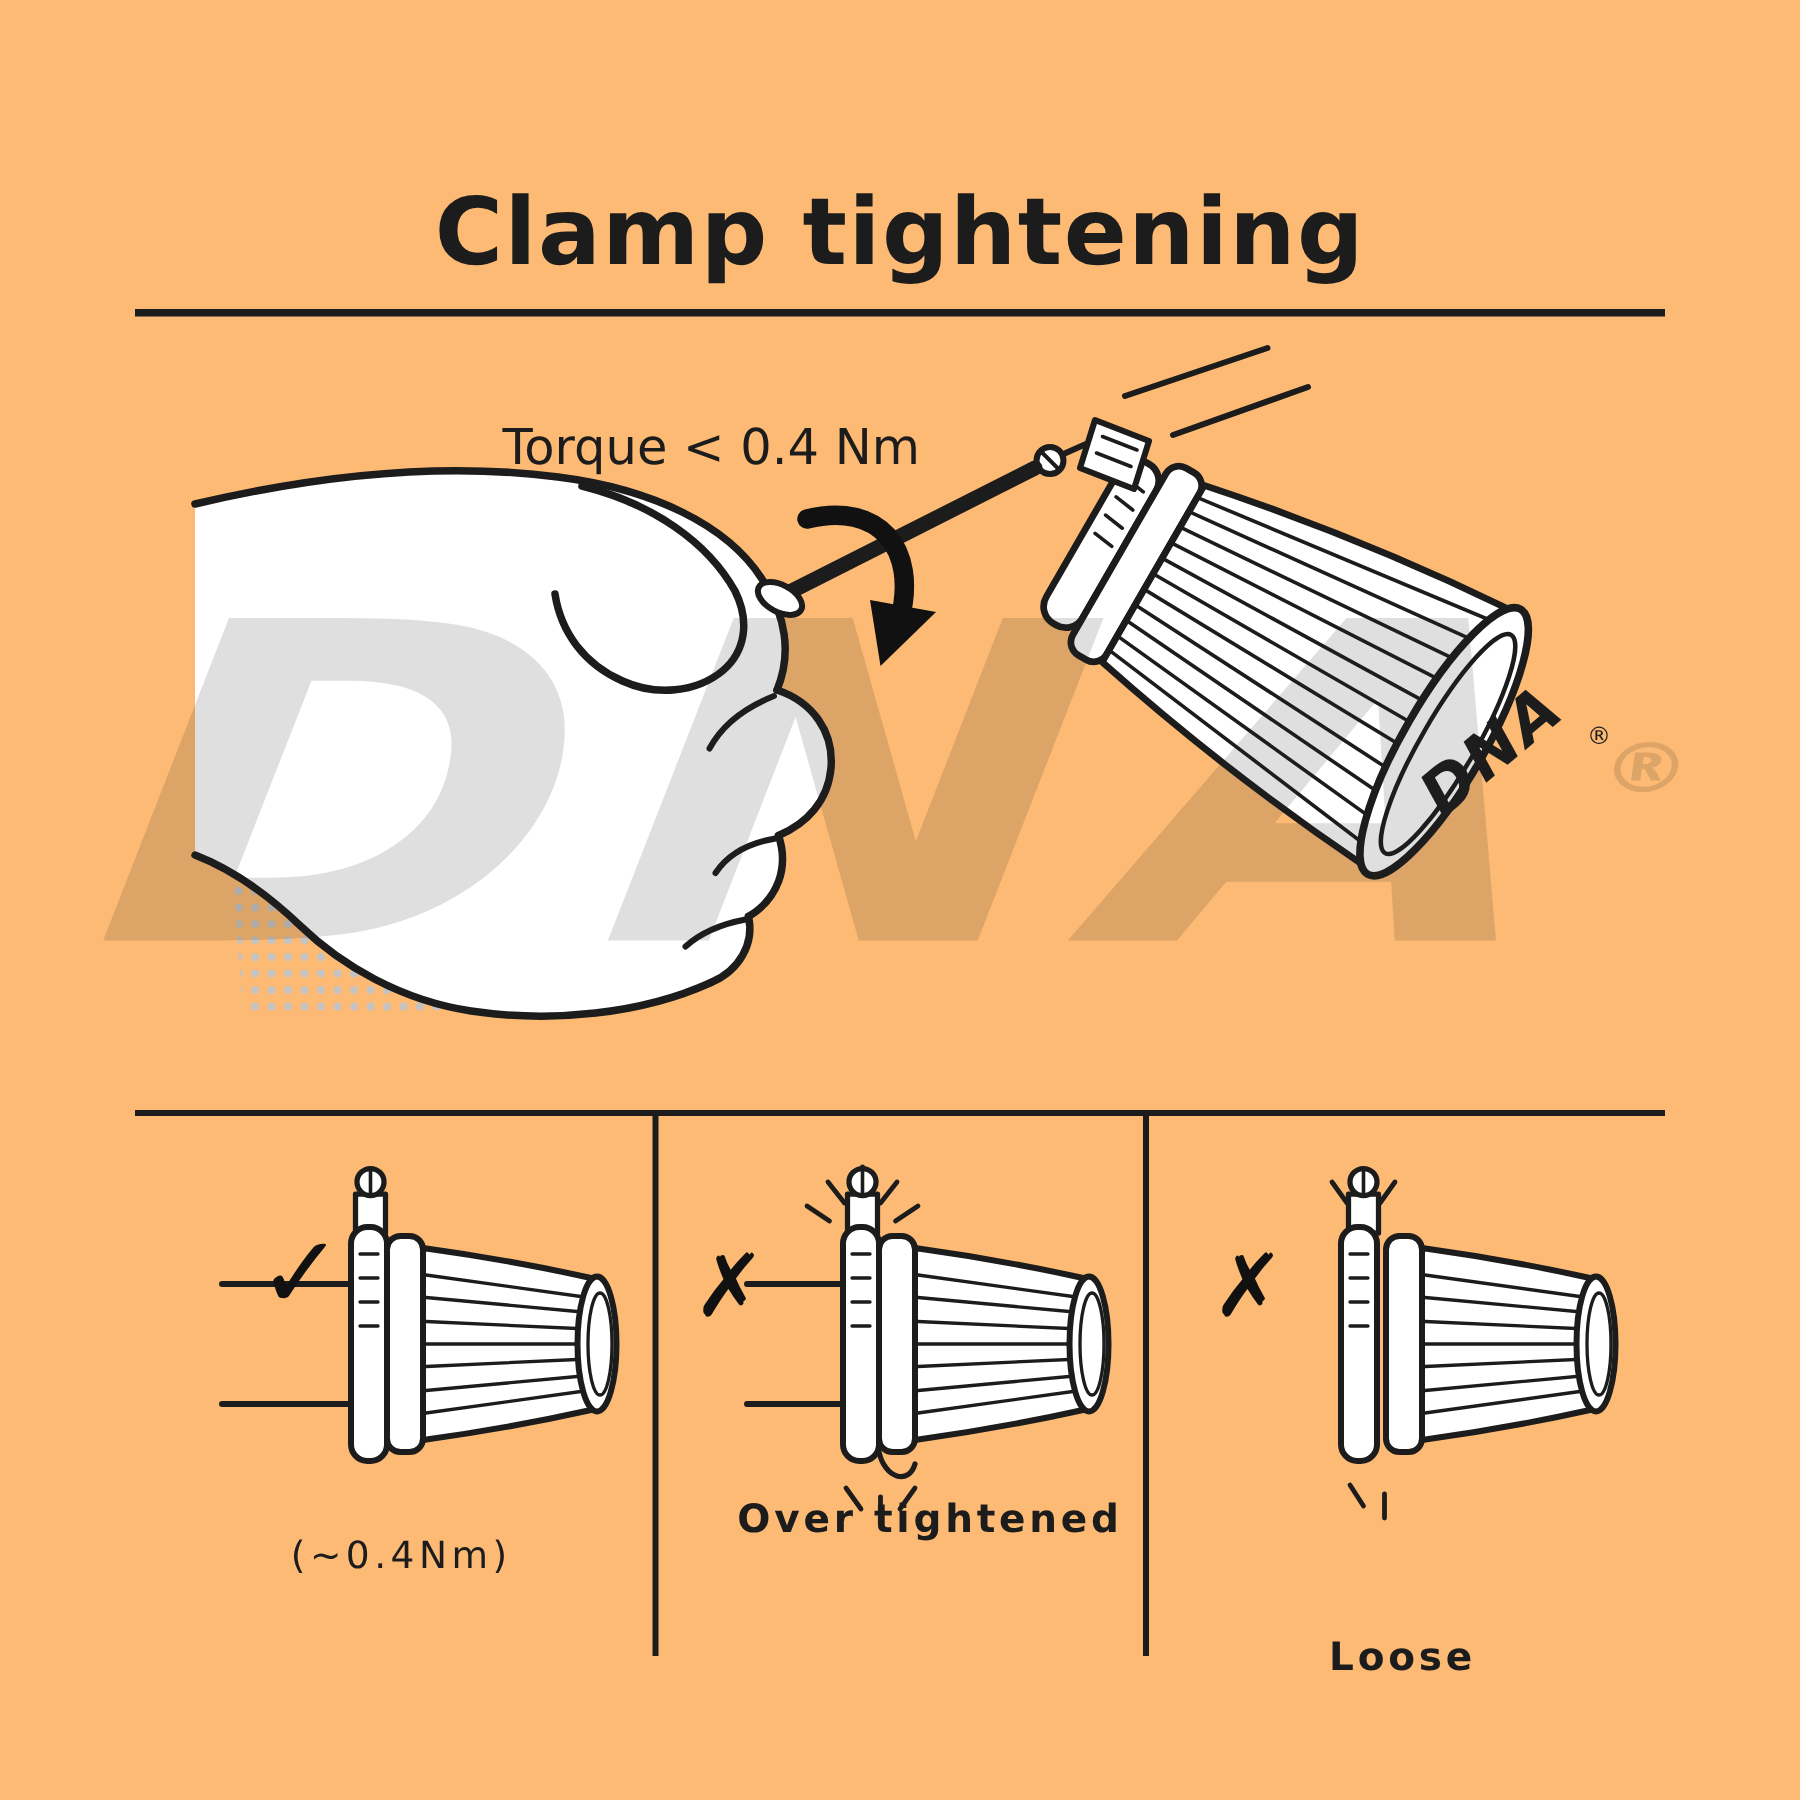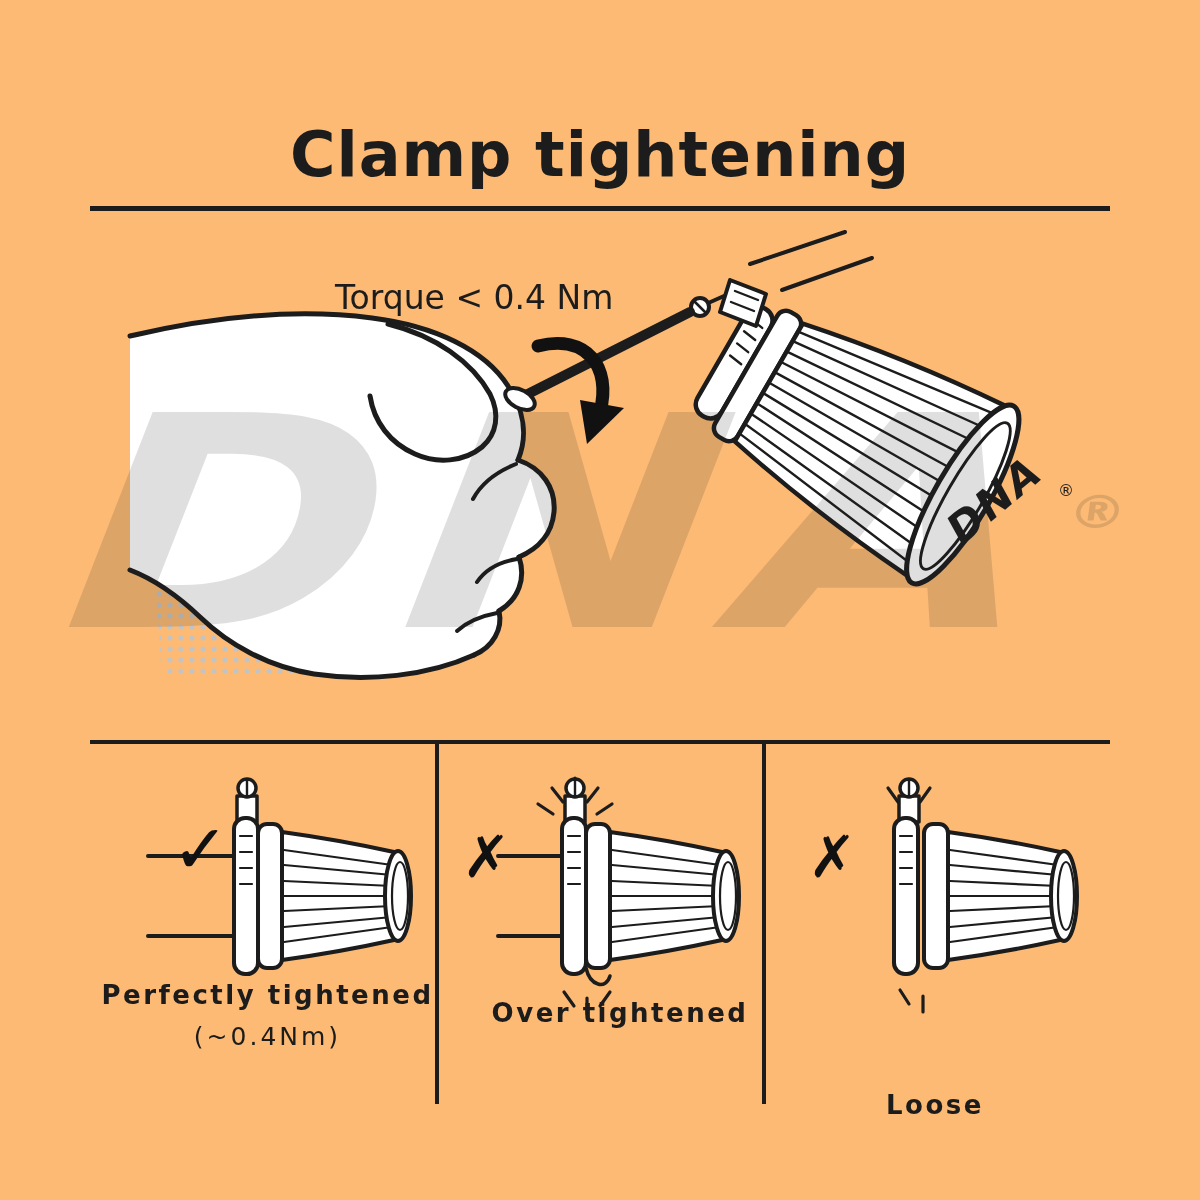--- a/index.html
+++ b/index.html
@@ -214,18 +214,17 @@
         <path d="M 144,130 L 252,130"></path>
           <path d="M 144,145 L 252,140"></path>
           <path d="M 144,161 L 252,151"></path>
         <path d="M 144,176 L 252,161"></path>
       </g>
       <ellipse cx="258" cy="130" rx="13" ry="45" fill="#fff" stroke-width="4"></ellipse>
       <ellipse cx="260" cy="130" rx="8" ry="34" stroke-width="2.2"></ellipse>
     </g>
   </svg>
 
-  <div class="abs panel-label" style="left:100px;top:980px;width:335px;">Perfectly tightened</div>
   <div class="abs panel-sublabel" style="left:100px;top:1022px;width:335px;">(~0.4Nm)</div>
   <div class="abs panel-label" style="left:460px;top:998px;width:320px;">Over tightened</div>
   <div class="abs panel-label" style="left:765px;top:1064px;width:340px;margin-top:26px;">Loose</div>
 
 </div>
 
 </body></html>

